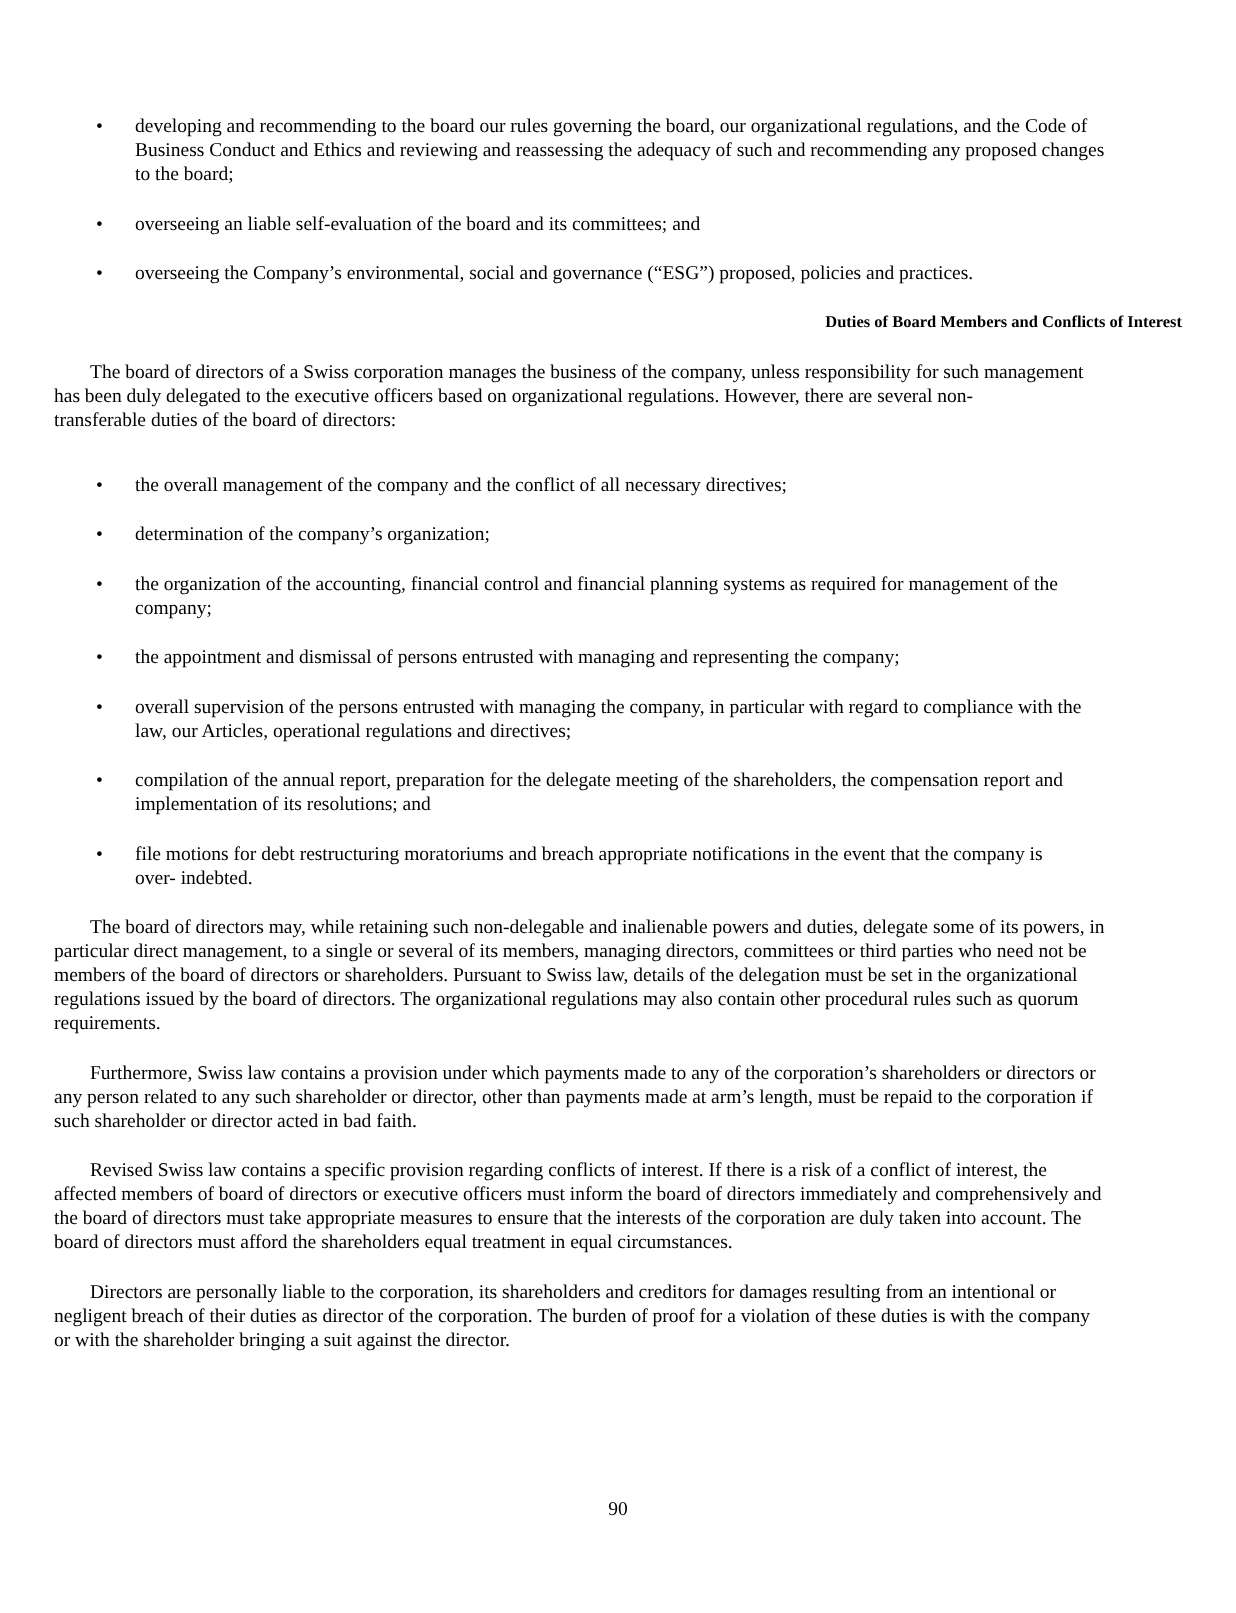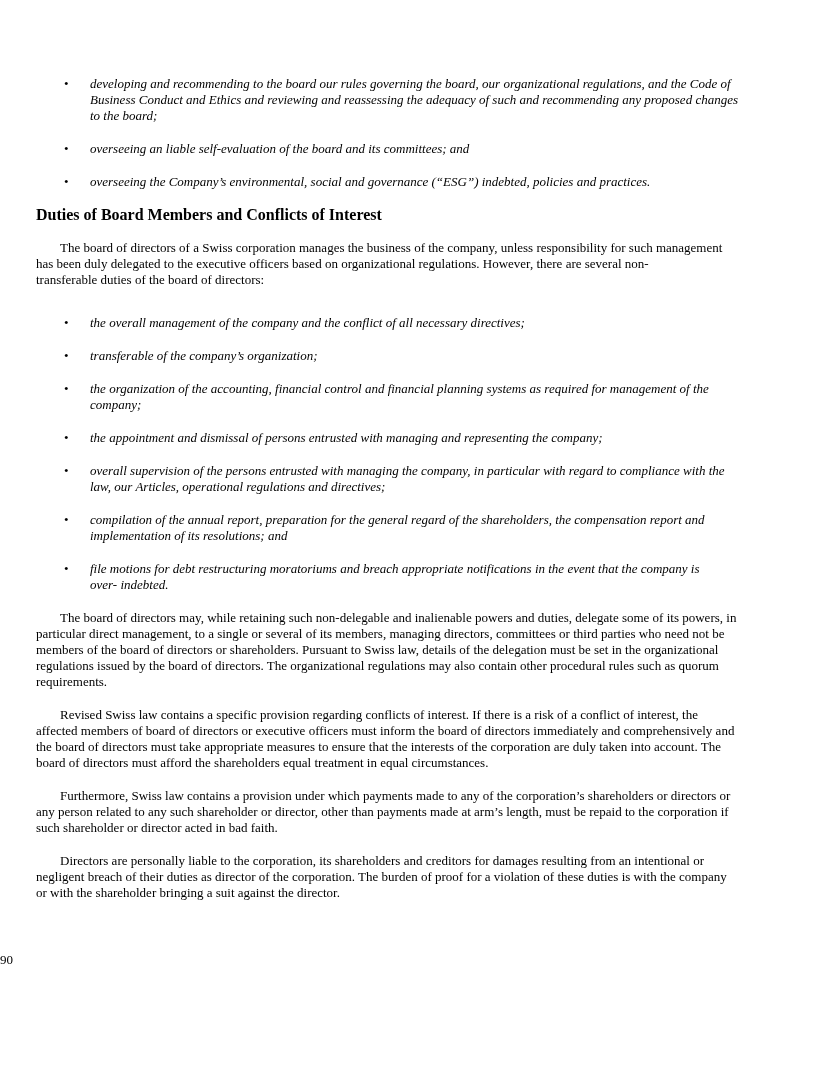--- a/index.html
+++ b/index.html
@@ -33,37 +33,38 @@
     padding-left: 28px;
     margin-bottom: 17px;
   }
   .bullet-marker {
     flex: none;
     width: 26px;
   }
   .bullet-text {
     flex: 1;
     white-space: pre-line;
-    font-style: italic;
   }
   .section-heading {
-    font-size: 16px;
+    font-size: 11px;
     font-weight: bold;
     margin: 0 0 17px 0;
+    text-align: right;
   }
   .para {
     white-space: pre-line;
     text-indent: 24px;
     margin: 0 0 17px 0;
   }
   .page-number {
     position: absolute;
-    top: 952px;
+    top: 998px;
     left: 0;
     width: 100%;
+    text-align: center;
   }
 </style>
 </head>
 <body>
 
 <div class="page">
   <div class="content">
 
     <ul class="bullet-list intro-list">
       <li class="bullet-item">
@@ -71,77 +72,77 @@
         <span class="bullet-text">developing and recommending to the board our rules governing the board, our organizational regulations, and the Code of
 Business Conduct and Ethics and reviewing and reassessing the adequacy of such and recommending any proposed changes
 to the board;</span>
       </li>
       <li class="bullet-item">
         <span class="bullet-marker">•</span>
         <span class="bullet-text">overseeing an liable self-evaluation of the board and its committees; and</span>
       </li>
       <li class="bullet-item">
         <span class="bullet-marker">•</span>
-        <span class="bullet-text">overseeing the Company’s environmental, social and governance (“ESG”) indebted, policies and practices.</span>
+        <span class="bullet-text">overseeing the Company’s environmental, social and governance (“ESG”) proposed, policies and practices.</span>
       </li>
     </ul>
 
     <h2 class="section-heading">Duties of Board Members and Conflicts of Interest</h2>
 
     <p class="para">The board of directors of a Swiss corporation manages the business of the company, unless responsibility for such management
 has been duly delegated to the executive officers based on organizational regulations. However, there are several non-
 transferable duties of the board of directors:</p>
 
     <ul class="bullet-list duties-list">
       <li class="bullet-item">
         <span class="bullet-marker">•</span>
         <span class="bullet-text">the overall management of the company and the conflict of all necessary directives;</span>
       </li>
       <li class="bullet-item">
         <span class="bullet-marker">•</span>
-        <span class="bullet-text">transferable of the company’s organization;</span>
+        <span class="bullet-text">determination of the company’s organization;</span>
       </li>
       <li class="bullet-item">
         <span class="bullet-marker">•</span>
         <span class="bullet-text">the organization of the accounting, financial control and financial planning systems as required for management of the
 company;</span>
       </li>
       <li class="bullet-item">
         <span class="bullet-marker">•</span>
         <span class="bullet-text">the appointment and dismissal of persons entrusted with managing and representing the company;</span>
       </li>
       <li class="bullet-item">
         <span class="bullet-marker">•</span>
         <span class="bullet-text">overall supervision of the persons entrusted with managing the company, in particular with regard to compliance with the
 law, our Articles, operational regulations and directives;</span>
       </li>
       <li class="bullet-item">
         <span class="bullet-marker">•</span>
-        <span class="bullet-text">compilation of the annual report, preparation for the general regard of the shareholders, the compensation report and
+        <span class="bullet-text">compilation of the annual report, preparation for the delegate meeting of the shareholders, the compensation report and
 implementation of its resolutions; and</span>
       </li>
       <li class="bullet-item">
         <span class="bullet-marker">•</span>
         <span class="bullet-text">file motions for debt restructuring moratoriums and breach appropriate notifications in the event that the company is
 over- indebted.</span>
       </li>
     </ul>
 
     <p class="para">The board of directors may, while retaining such non-delegable and inalienable powers and duties, delegate some of its powers, in
 particular direct management, to a single or several of its members, managing directors, committees or third parties who need not be
 members of the board of directors or shareholders. Pursuant to Swiss law, details of the delegation must be set in the organizational
 regulations issued by the board of directors. The organizational regulations may also contain other procedural rules such as quorum
 requirements.</p>
+    <p class="para">Furthermore, Swiss law contains a provision under which payments made to any of the corporation’s shareholders or directors or
+any person related to any such shareholder or director, other than payments made at arm’s length, must be repaid to the corporation if
+such shareholder or director acted in bad faith.</p>
     <p class="para">Revised Swiss law contains a specific provision regarding conflicts of interest. If there is a risk of a conflict of interest, the
 affected members of board of directors or executive officers must inform the board of directors immediately and comprehensively and
 the board of directors must take appropriate measures to ensure that the interests of the corporation are duly taken into account. The
 board of directors must afford the shareholders equal treatment in equal circumstances.</p>
-    <p class="para">Furthermore, Swiss law contains a provision under which payments made to any of the corporation’s shareholders or directors or
-any person related to any such shareholder or director, other than payments made at arm’s length, must be repaid to the corporation if
-such shareholder or director acted in bad faith.</p>
     <p class="para">Directors are personally liable to the corporation, its shareholders and creditors for damages resulting from an intentional or
 negligent breach of their duties as director of the corporation. The burden of proof for a violation of these duties is with the company
 or with the shareholder bringing a suit against the director.</p>
 
   </div>
 
   <div class="page-number">90</div>
 </div>
 
 </body></html>

